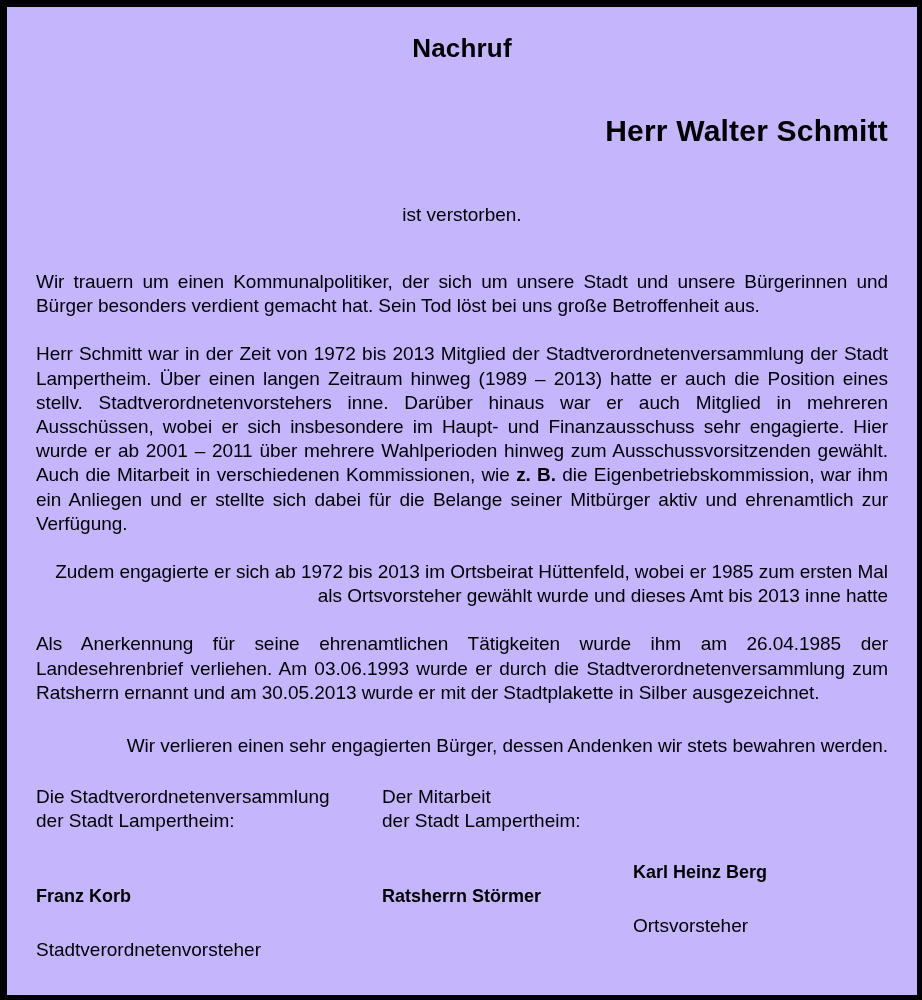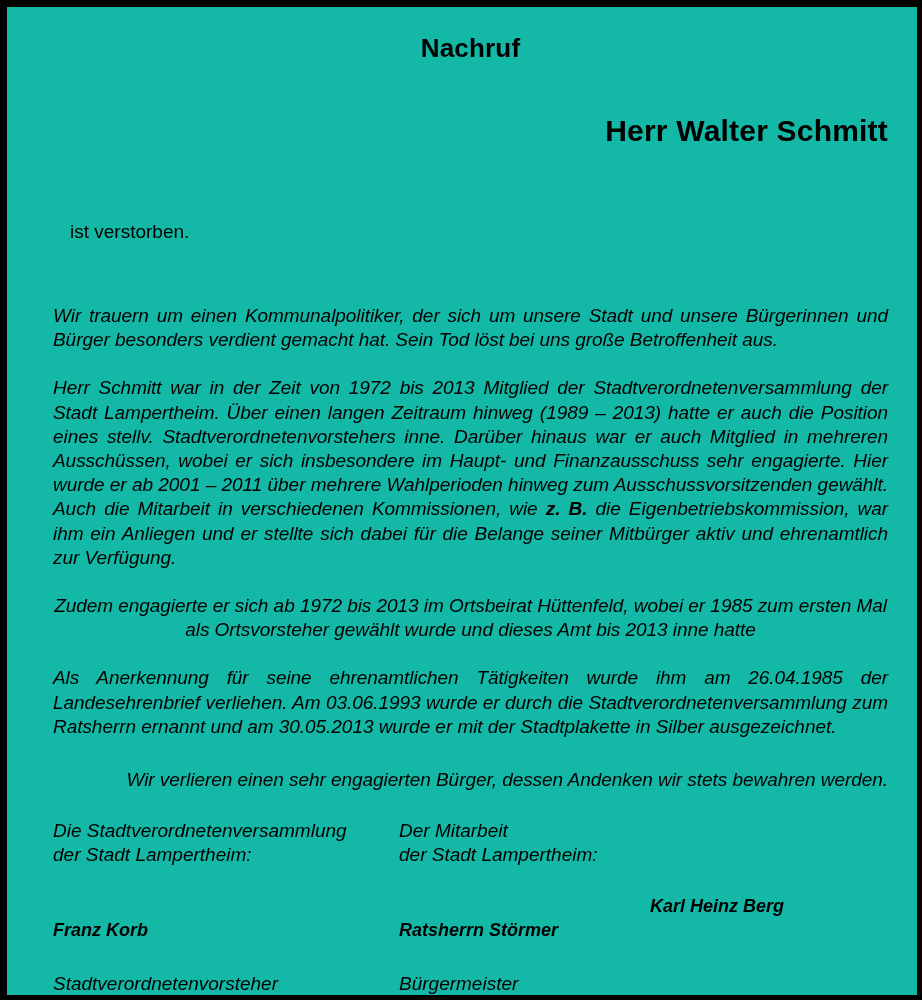--- a/index.html
+++ b/index.html
@@ -10,27 +10,26 @@
   }
   body {
     font-family: "Liberation Sans", "DejaVu Sans", sans-serif;
     color: #000000;
   }
   #notice-card {
     position: relative;
     width: 922px;
     height: 1000px;
     box-sizing: border-box;
-    background: #14b8a6;
+    background: #c4b5fd;
     border-top: 7px solid #000000;
     border-left: 7px solid #000000;
     border-right: 5px solid #000000;
     border-bottom: 5px solid #000000;
     overflow: hidden;
-    padding-left: 17px;
   }
   .inner {
     position: relative;
     width: 100%;
     height: 100%;
     box-sizing: border-box;
     padding: 0 29px 0 29px;
   }
   .headline {
     text-align: center;
@@ -44,40 +43,40 @@
   .deceased-name {
     text-align: right;
     font-weight: bold;
     font-size: 30px;
     line-height: 34px;
     letter-spacing: 0.2px;
     margin: 0;
     padding-top: 51px;
   }
   .deceased-status {
+    text-align: center;
     font-size: 19px;
     line-height: 22px;
-    margin: 17px;
+    margin: 0;
     padding-top: 56px;
   }
   .body-block {
     padding-top: 44px;
-    font-style: italic;
   }
   p.para {
     margin: 0 0 24px 0;
     font-size: 19px;
     line-height: 24.2px;
     text-align: justify;
     text-justify: inter-word;
     hyphens: manual;
     letter-spacing: -0.05px;
   }
   p.para.no-justify {
-    text-align: center;
+    text-align: right;
   }
   p.para.closing {
     margin-top: 29px;
     margin-bottom: 0;
     text-align: right;
   }
   .bold-inline { font-weight: bold; }
 
   .signature-grid {
     display: grid;
@@ -133,24 +132,24 @@
           <span class="sig-org-line">Die Stadtverordnetenversammlung</span>
           <span class="sig-org-line">der Stadt Lampertheim:</span>
           <div class="sig-person">Franz Korb</div>
           <div class="sig-role">Stadtverordnetenvorsteher</div>
         </div>
 
         <div class="sig-col">
           <span class="sig-org-line">Der Mitarbeit</span>
           <span class="sig-org-line">der Stadt Lampertheim:</span>
           <div class="sig-person">Ratsherrn Störmer</div>
-          <div class="sig-role">Bürgermeister</div>
         </div>
 
         <div class="sig-col">
           <span class="sig-org-line">&nbsp;</span>
           <div class="sig-person">Karl Heinz Berg</div>
+          <div class="sig-role">Ortsvorsteher</div>
         </div>
 
       </div>
     </div>
   </div>
 </div>
 
 </body></html>

